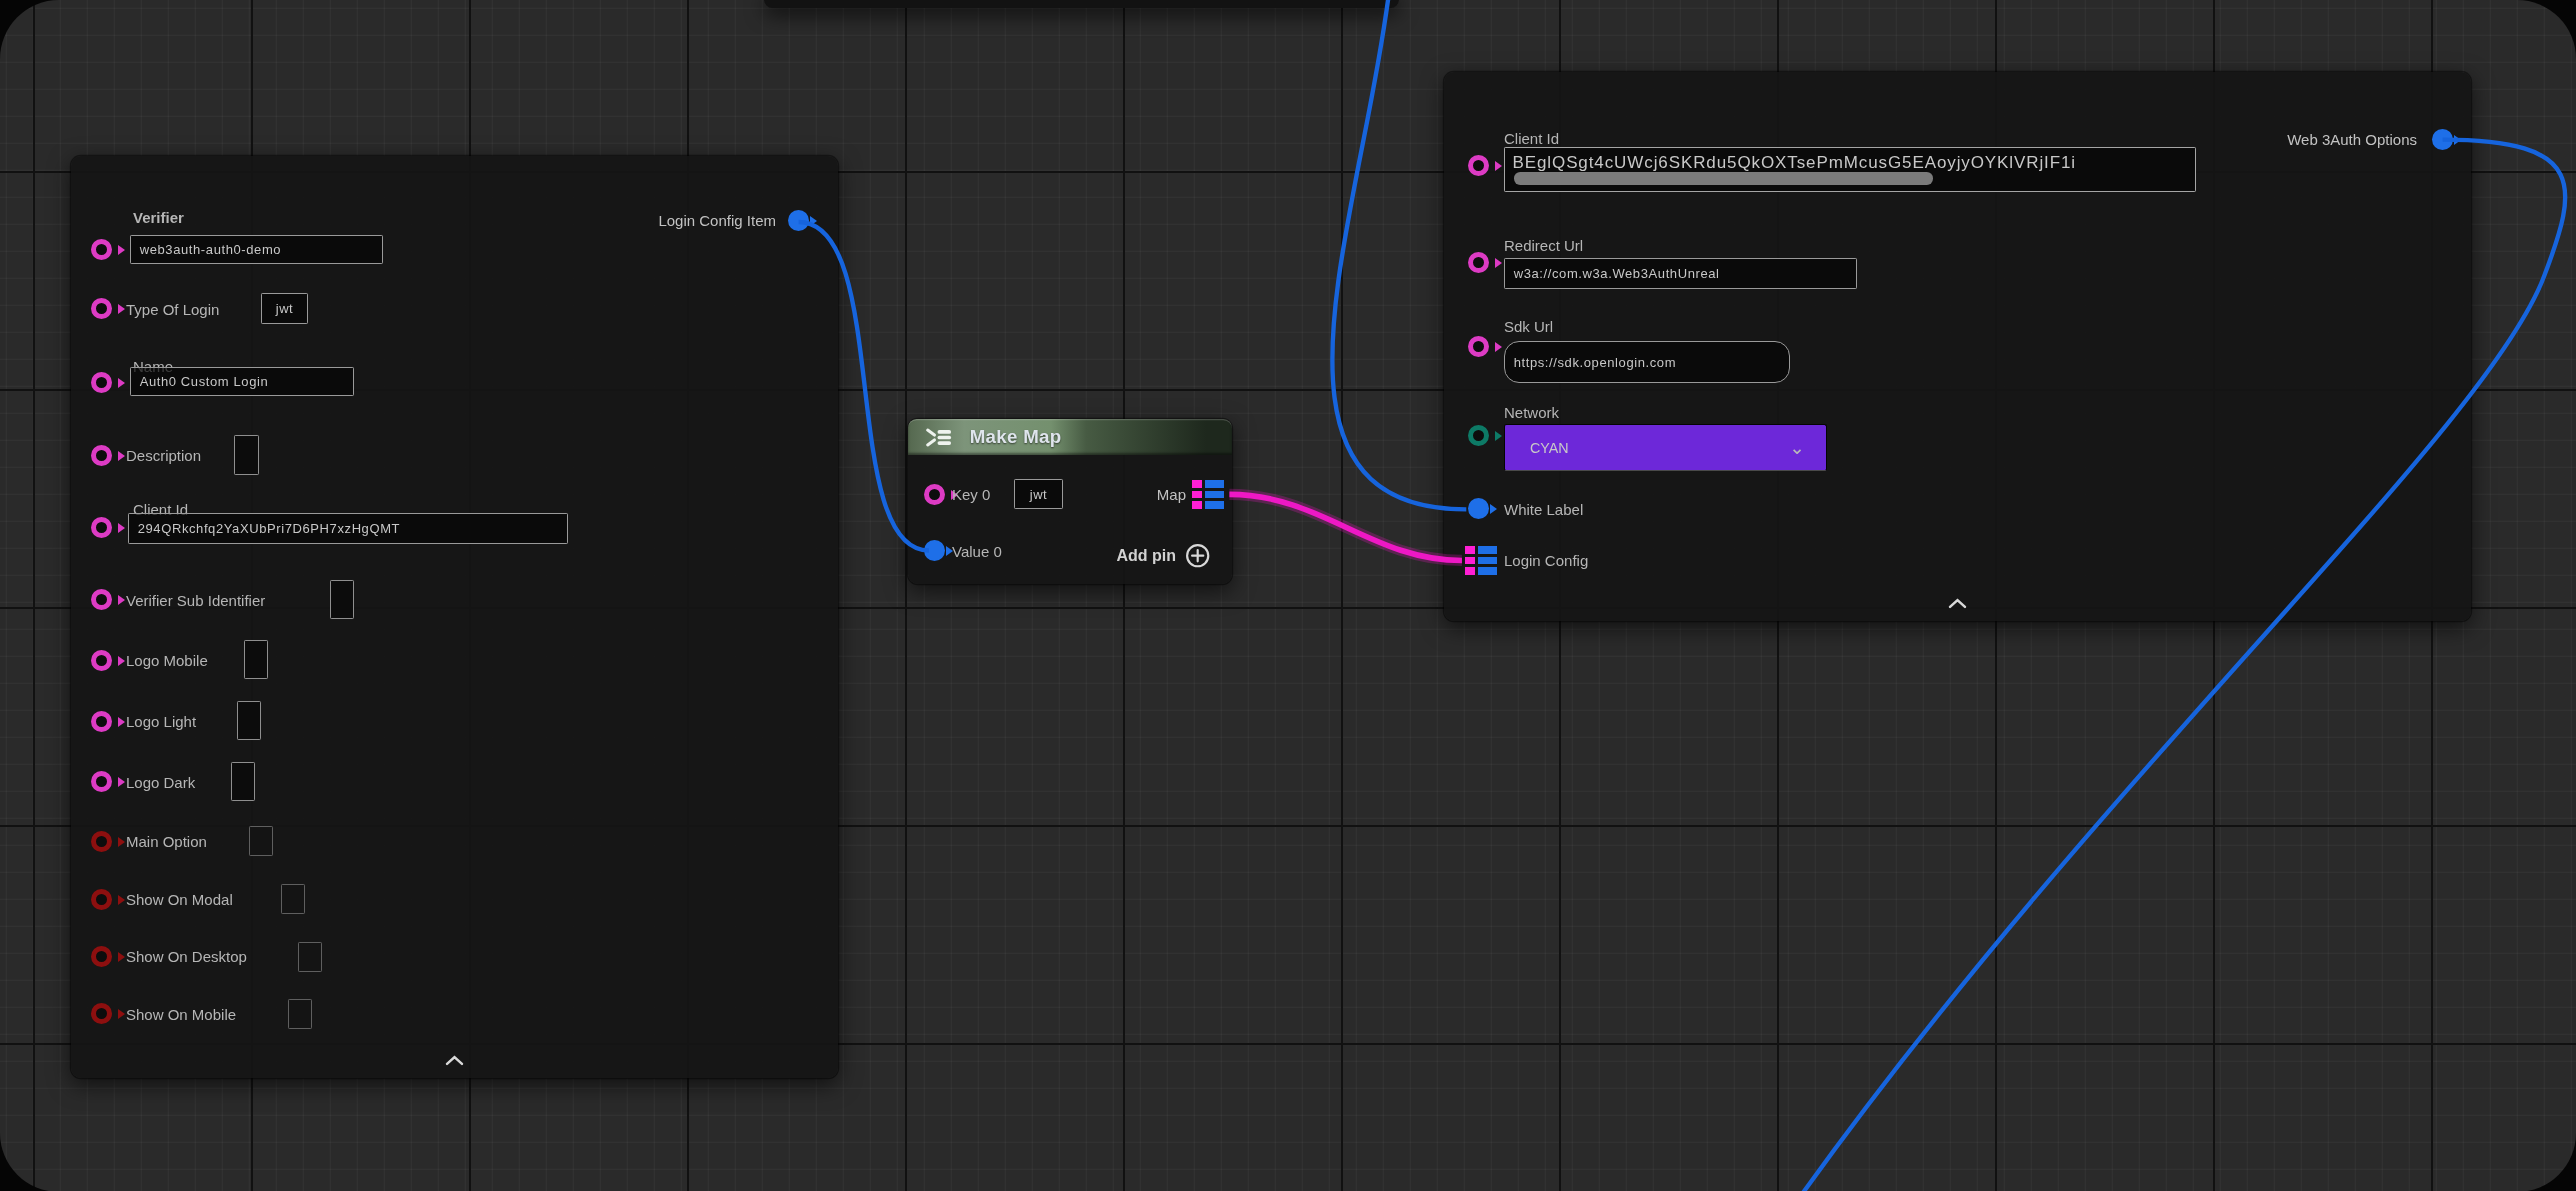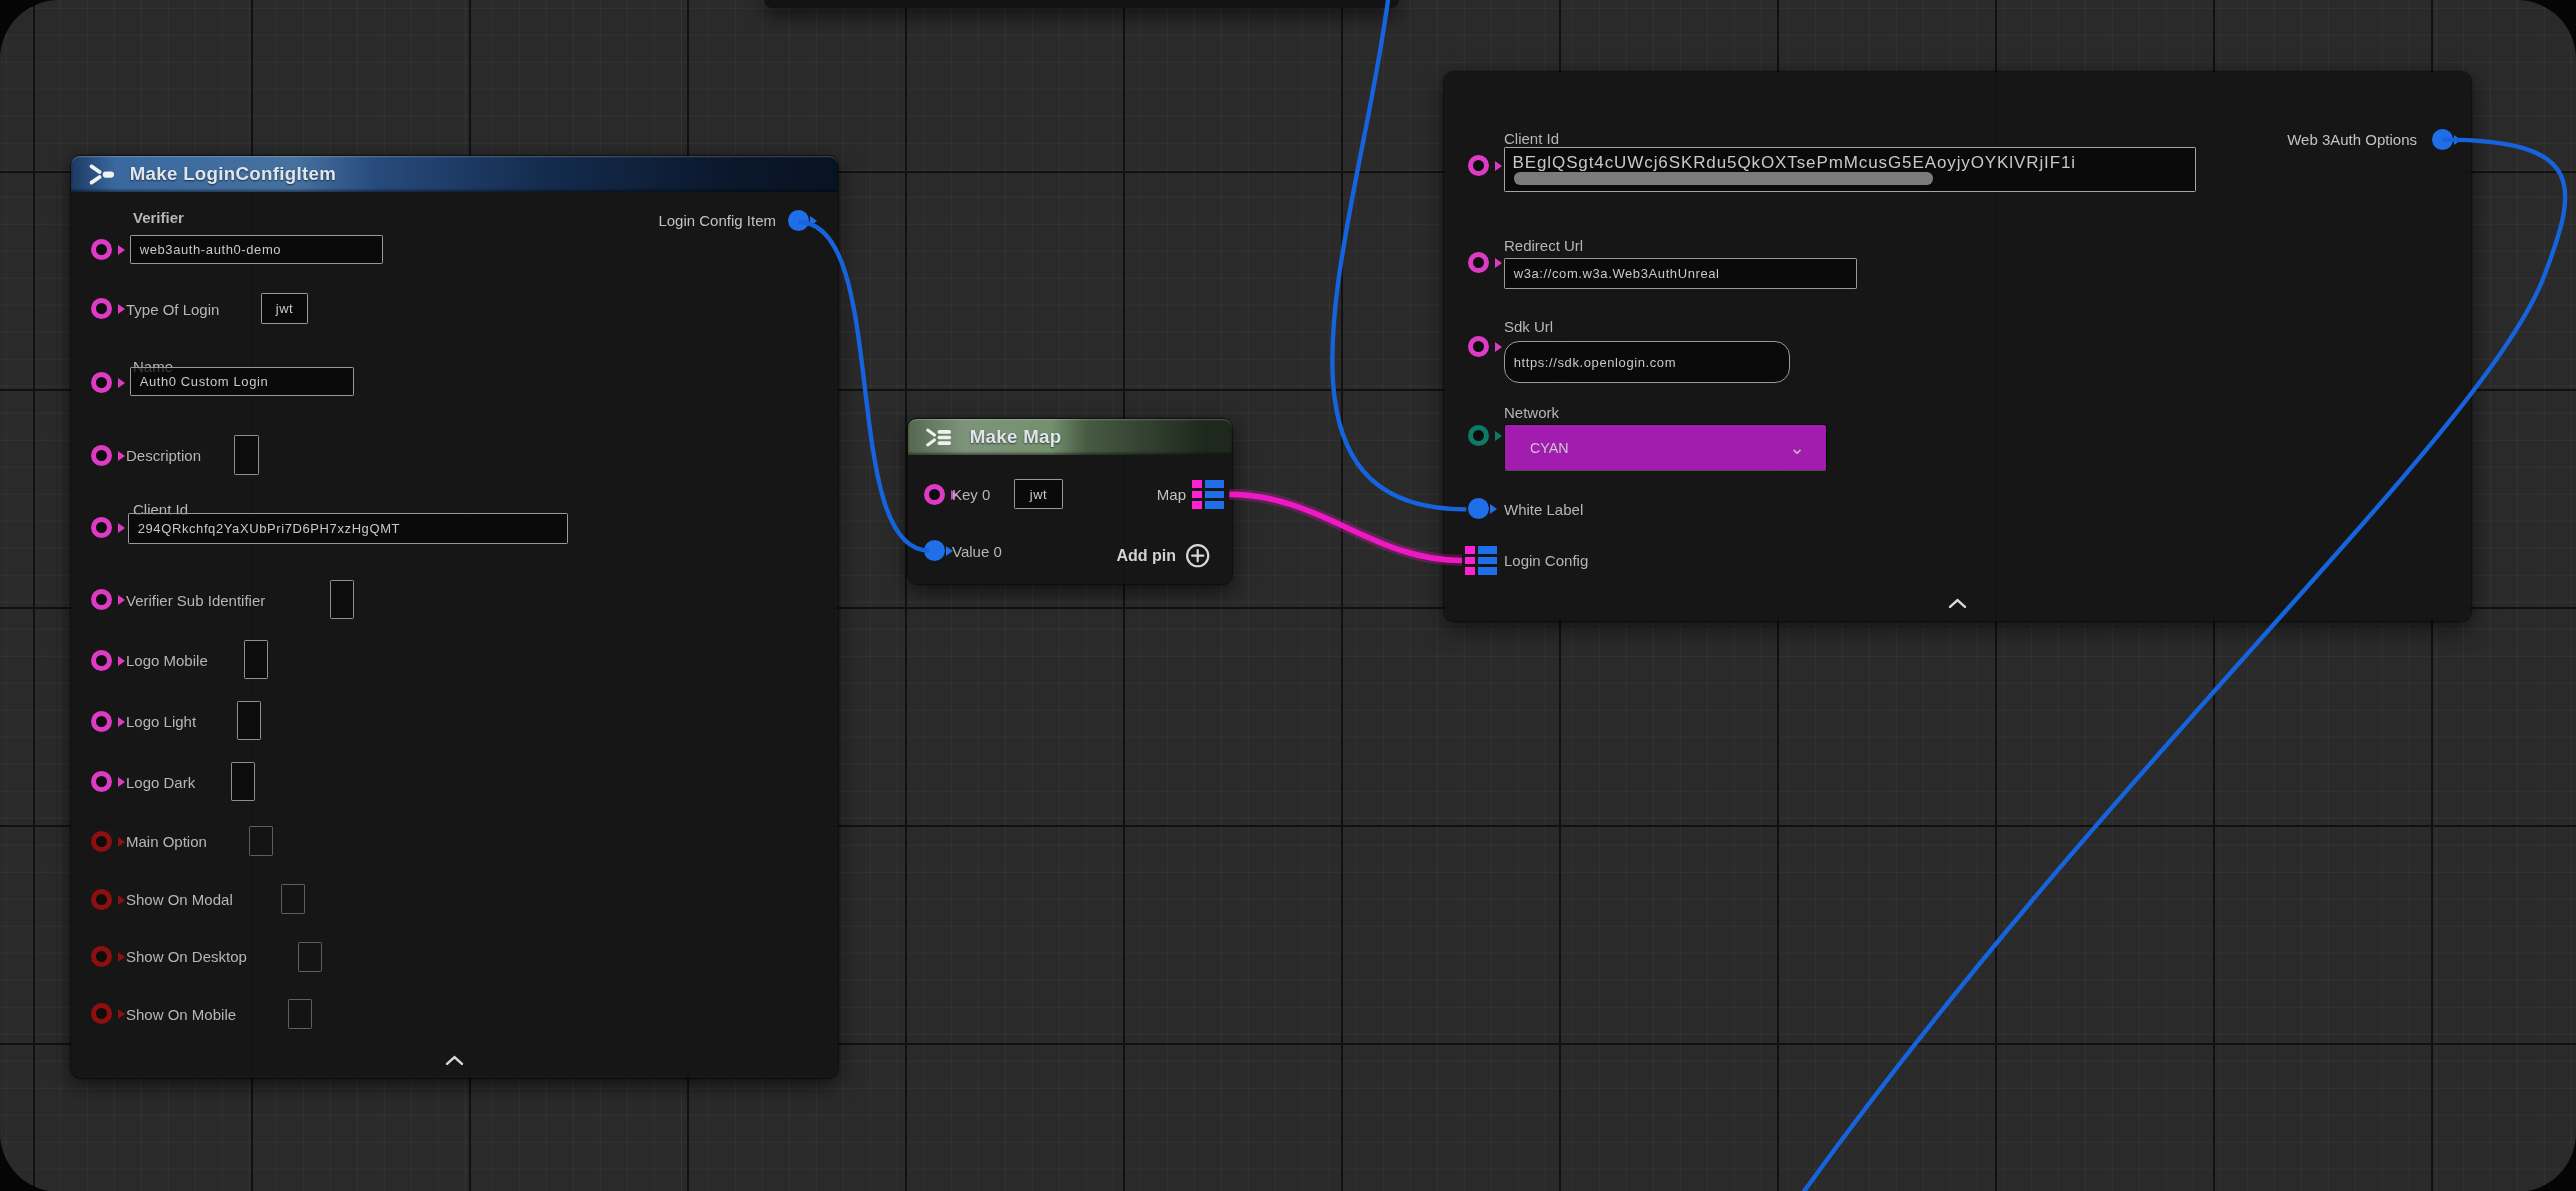--- a/index.html
+++ b/index.html
@@ -48,42 +48,35 @@
   .tbox{position:absolute;background:rgba(6,6,6,.7);border:1.2px solid #9a9a9a;border-radius:1.2px;
     box-sizing:border-box;display:flex;align-items:center;padding:0 8.7px;
     font-size:13px;color:#c8c8c8;letter-spacing:0.6px;white-space:nowrap;overflow:hidden;}
   .tbox.ctr{justify-content:center;padding:0;}
   .bigbox{position:absolute;background:rgba(6,6,6,.7);border:1.9px solid #a5a5a5;border-radius:1.2px;
     box-sizing:border-box;font-size:17px;color:#c8c8c8;letter-spacing:0.9px;white-space:nowrap;
     overflow:hidden;padding:5px 7.5px 0 7.5px;}
   .hscroll{position:absolute;left:8.7px;bottom:6.2px;height:12.5px;border-radius:6.2px;background:#7b7b7b;}
   .sbox{position:absolute;background:#0c0c0c;border:1.2px solid #8f8f8f;border-radius:1.2px;box-sizing:border-box;}
   .cbox{position:absolute;background:#141414;border:1.2px solid #5f5f5f;border-radius:1.2px;box-sizing:border-box;}
-  .ddl{position:absolute;background:#a21caf;border:1.2px solid #040404;border-bottom-color:#4a4a4a;
+  .ddl{position:absolute;background:#6d28d9;border:1.2px solid #040404;border-bottom-color:#4a4a4a;
     border-radius:2.5px;box-sizing:border-box;display:flex;align-items:center;
     font-size:14.3px;color:#c8c8c8;padding:0 21px 0 25px;justify-content:space-between;}
   .ddl .chev{font-size:18.7px;color:#b9b9b9;line-height:0;}
   .chevbtn{position:absolute;width:25px;height:13.7px;}
   .footer-lbl{position:absolute;font-size:16px;color:#d2d2d2;font-weight:700;transform:translateY(-50%);white-space:nowrap;}
 </style>
 </head>
 <body>
 
 <div class="canvas">
 
   <div class="partial-node-top" style="left:764px;top:-6.2px;width:635px;height:13.7px;"></div>
 
   <div class="node" style="left:71px;top:156px;width:767px;height:922px;">
-    <div class="hdr hdr-blue">
-      <svg class="hicon" width="29" height="25" viewBox="0 0 46 40">
-        <path d="M7 7 L20 16 M7 33 L20 24" stroke="#f2f2f2" stroke-width="6" stroke-linecap="round" fill="none"></path>
-        <rect x="25" y="15" width="18" height="10" rx="5" fill="#f2f2f2"></rect>
-      </svg>
-      <span class="htitle">Make LoginConfigItem</span>
-    </div>
 
     <span class="lbl" style="left:62px;top:61px;font-weight:bold;">Verifier</span>
     <span class="pin hollow p-string" style="left:20px;top:83px;"></span>
     <div class="tbox" style="left:59px;top:79px;width:253px;height:29px;">web3auth-auth0-demo</div>
 
     <span class="pin hollow p-string" style="left:20px;top:142px;"></span>
     <span class="lbl" style="left:55px;top:153px;">Type Of Login</span>
     <div class="tbox ctr" style="left:190px;top:137px;width:47px;height:31px;">jwt</div>
 
     <span class="lbl" style="left:62px;top:210px;">Name</span>

